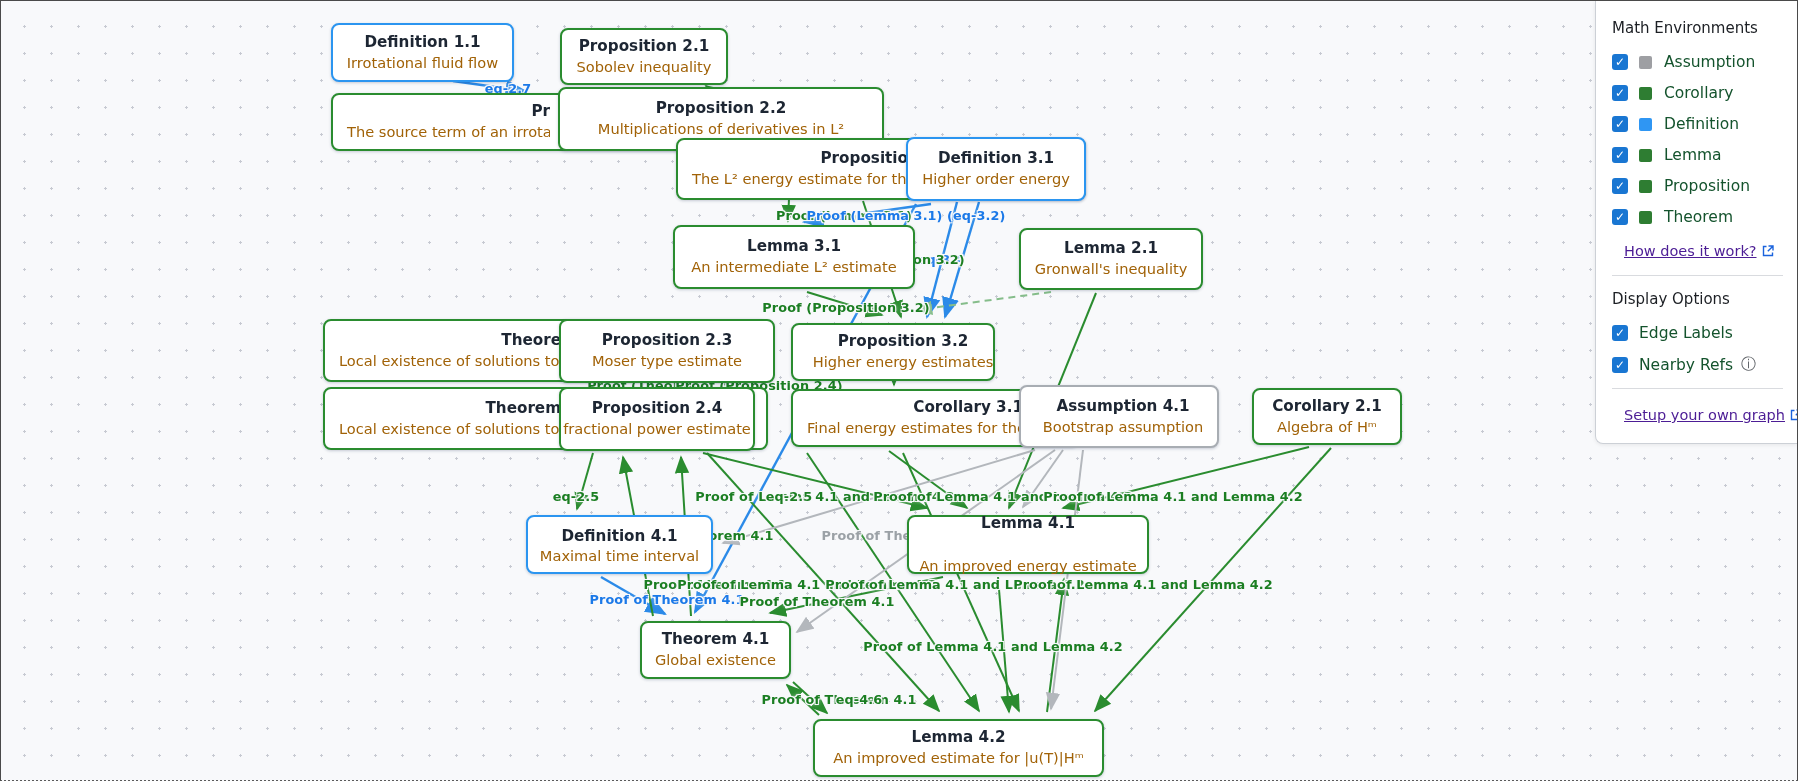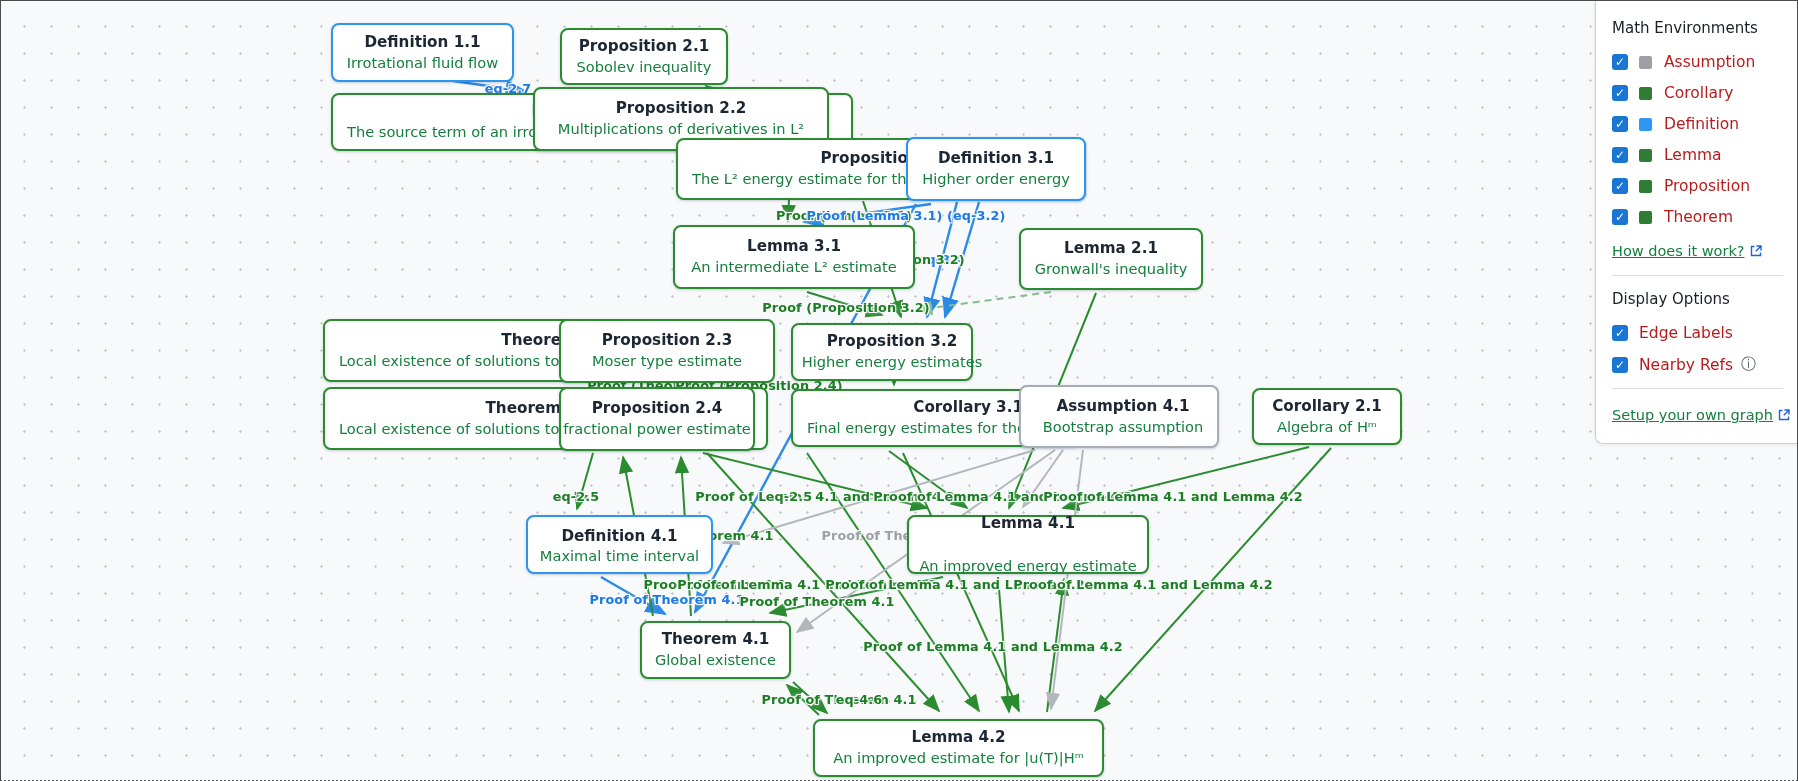--- a/index.html
+++ b/index.html
@@ -21,40 +21,40 @@
   .edge-label.green{color:#1b7e22;}
   .edge-label.blue{color:#1b79e8;}
   .edge-label.gray{color:#9ba1a6;}
 
   .node{position:absolute;z-index:30;background:#fff;border:2px solid #2a8c2f;border-radius:8px;
     box-sizing:border-box;display:flex;flex-direction:column;justify-content:center;align-items:center;
     padding:6px 12px;box-shadow:0 1px 3px rgba(23,43,77,.22);cursor:pointer;}
   .node.definition{border-color:#2b95f0;}
   .node.assumption{border-color:#a8adb3;}
   .n-title{font-weight:bold;font-size:15.2px;color:#1d2633;line-height:1.3;white-space:nowrap;}
-  .n-body{font-size:14.6px;color:#15803d;line-height:1.35;white-space:nowrap;}
+  .n-body{font-size:14.6px;color:#a16207;line-height:1.35;white-space:nowrap;}
   .node.clipped{align-items:flex-start;padding:6px 0;}
   .clip-box{overflow:hidden;box-sizing:border-box;}
   .clip-box .n-title{text-align:right;}
   .clip-box .n-body{padding-left:14px;}
   .tail{position:absolute;font-size:14.6px;color:#43484e;}
 
   #sidebar{position:absolute;top:0;right:0;z-index:60;width:202px;box-sizing:border-box;
     background:#fff;border:1px solid #ccd0d6;border-top:none;border-right:none;
     border-radius:0 0 0 8px;box-shadow:0 1px 4px rgba(0,0,0,.08);
     padding:16px 14px 18px 16px;}
   .sb-title{font-size:15px;color:#1c1f24;margin:2px 0 16px 0;}
   .sb-row{display:flex;align-items:center;margin:0 0 13px 0;cursor:pointer;}
   .cb{width:16px;height:16px;border-radius:3px;background:#1976d2;color:#fff;
       display:flex;align-items:center;justify-content:center;font-size:12px;line-height:1;
       margin-right:11px;flex:0 0 auto;}
   .swatch{width:13px;height:13px;border-radius:2px;margin-right:12px;flex:0 0 auto;}
-  .sb-label{font-size:15.5px;color:#b91c1c;white-space:nowrap;}
-  .sb-link{display:inline-flex;align-items:center;gap:5px;font-size:14.5px;color:#15803d;
-    text-decoration:underline;cursor:pointer;margin:4px 0 2px 0;white-space:nowrap;}
+  .sb-label{font-size:15.5px;color:#14532d;white-space:nowrap;}
+  .sb-link{display:inline-flex;align-items:center;gap:5px;font-size:14.5px;color:#4c1d95;
+    text-decoration:underline;cursor:pointer;margin:4px 0 2px 12px;white-space:nowrap;}
   .sb-divider{border:none;border-top:1px solid #d9dbdf;margin:14px 0 14px 0;}
   .info-glyph{font-size:15px;color:#5f6368;margin-left:8px;cursor:pointer;font-weight:normal;}
   .ext-icon{width:12px;height:12px;display:inline-block;}
 </style>
 </head>
 <body>
 
 <div id="frame">
   <div id="stage">
     <svg id="edges" width="1796" height="779">
@@ -141,21 +141,21 @@
         <div class="node proposition" style="left: 559px; top: 27px; width: 168px; height: 57px;">
           <div class="n-title">Proposition 2.1</div>
           <div class="n-body">Sobolev inequality</div>
         </div>
         <div class="node proposition clipped" style="left: 330px; top: 92px; width: 522px; height: 58px;">
           <div class="clip-box" style="width: 217px;">
             <div class="n-title">Pr</div>
             <div class="n-body">The source term of an irrotatio</div>
           </div>
         </div>
-        <div class="node proposition" style="left: 532px; top: 86px; width: 296px; height: 64px;">
+        <div class="node proposition" style="left: 557px; top: 86px; width: 326px; height: 64px;">
           <div class="n-title">Proposition 2.2</div>
           <div class="n-body">Multiplications of derivatives in L²</div>
         </div>
         <div class="node proposition clipped" style="left: 675px; top: 137px; width: 410px; height: 62px;">
           <div class="clip-box" style="width: 230px;">
             <div class="n-title">Propositio</div>
             <div class="n-body">The L² energy estimate for th</div>
           </div>
         </div>
         <div class="node definition" style="left: 905px; top: 136px; width: 180px; height: 64px;">
@@ -174,21 +174,21 @@
           <div class="clip-box" style="width: 236px;">
             <div class="n-title">Theore</div>
             <div class="n-body">Local existence of solutions to</div>
           </div>
           <span class="tail" style="left: 422px; top: 33px;">n</span>
         </div>
         <div class="node proposition" style="left: 558px; top: 318px; width: 216px; height: 64px;">
           <div class="n-title">Proposition 2.3</div>
           <div class="n-body">Moser type estimate</div>
         </div>
-        <div class="node proposition" style="left: 790px; top: 322px; width: 182px; height: 58px; padding-left: 32px;">
+        <div class="node proposition" style="left: 790px; top: 322px; width: 204px; height: 58px; padding-left: 32px;">
           <div class="n-title">Proposition 3.2</div>
           <div class="n-body">Higher energy estimates</div>
         </div>
         <div class="node theorem clipped" style="left: 322px; top: 386px; width: 445px; height: 63px;">
           <div class="clip-box" style="width: 236px;">
             <div class="n-title">Theorem</div>
             <div class="n-body">Local existence of solutions to</div>
           </div>
         </div>
         <div class="node proposition" style="left: 558px; top: 386px; width: 196px; height: 64px;">

